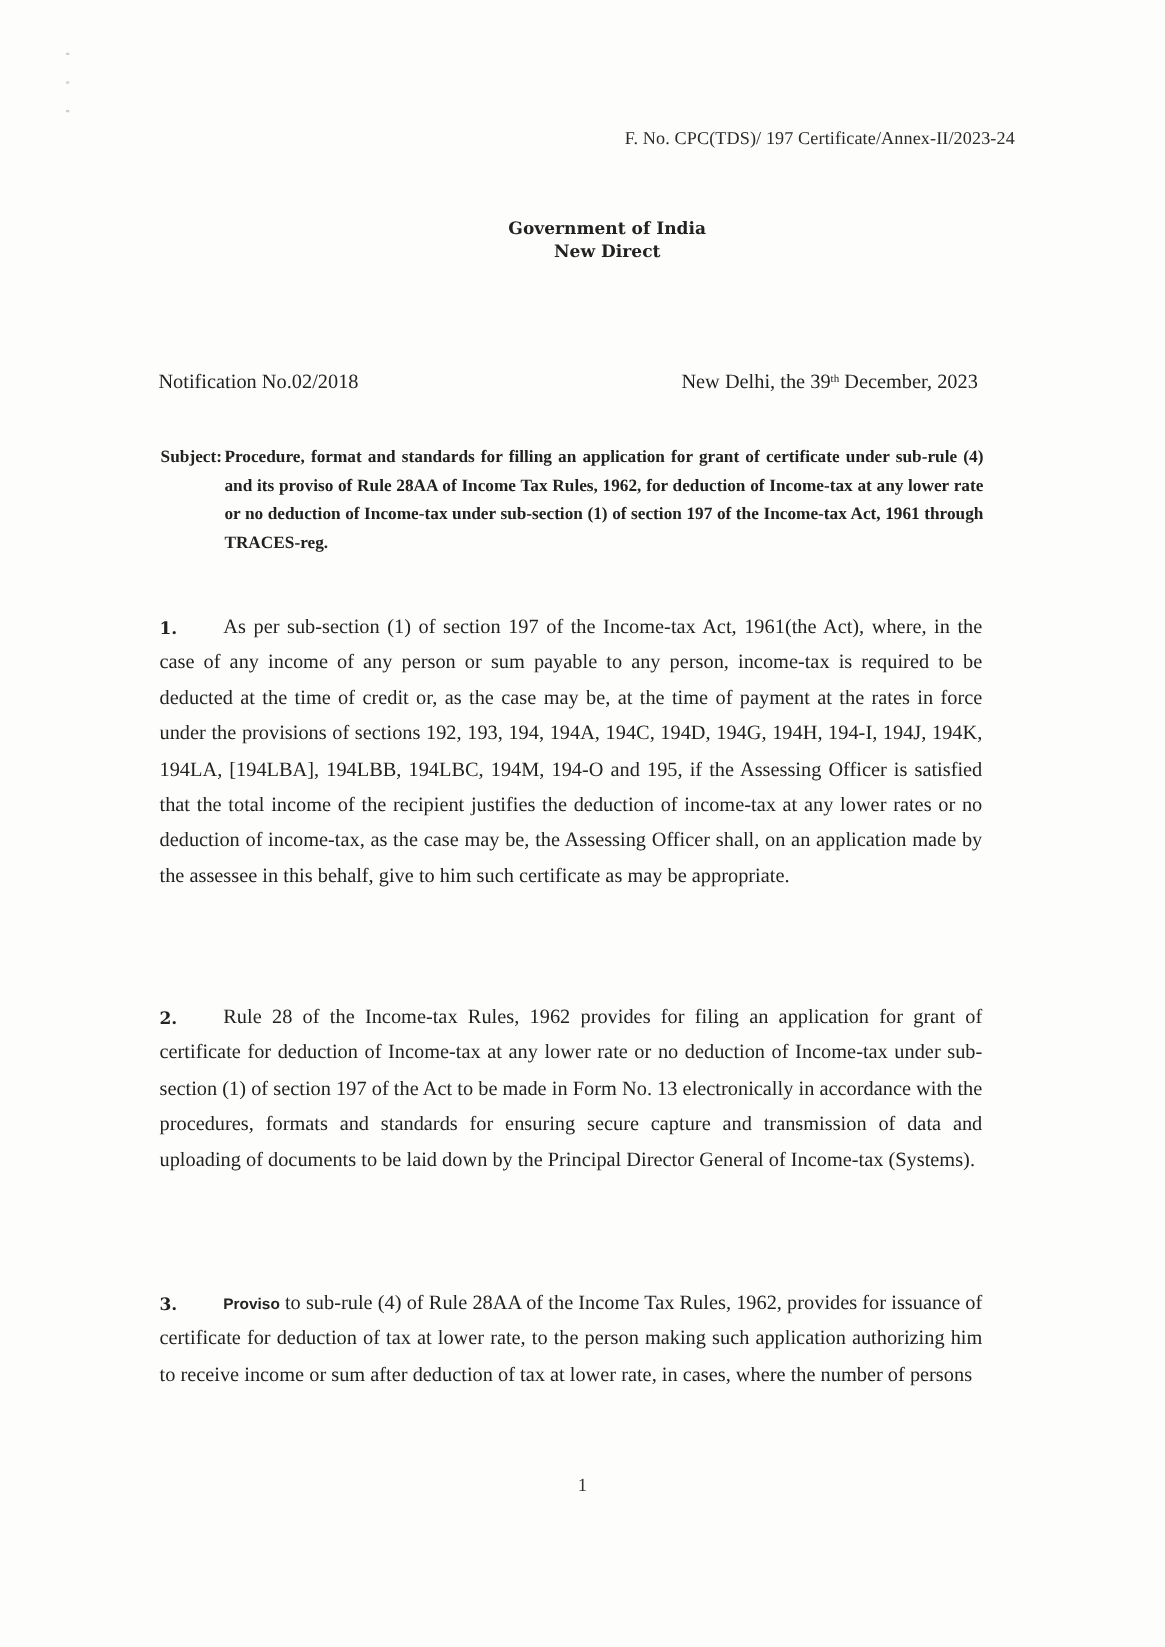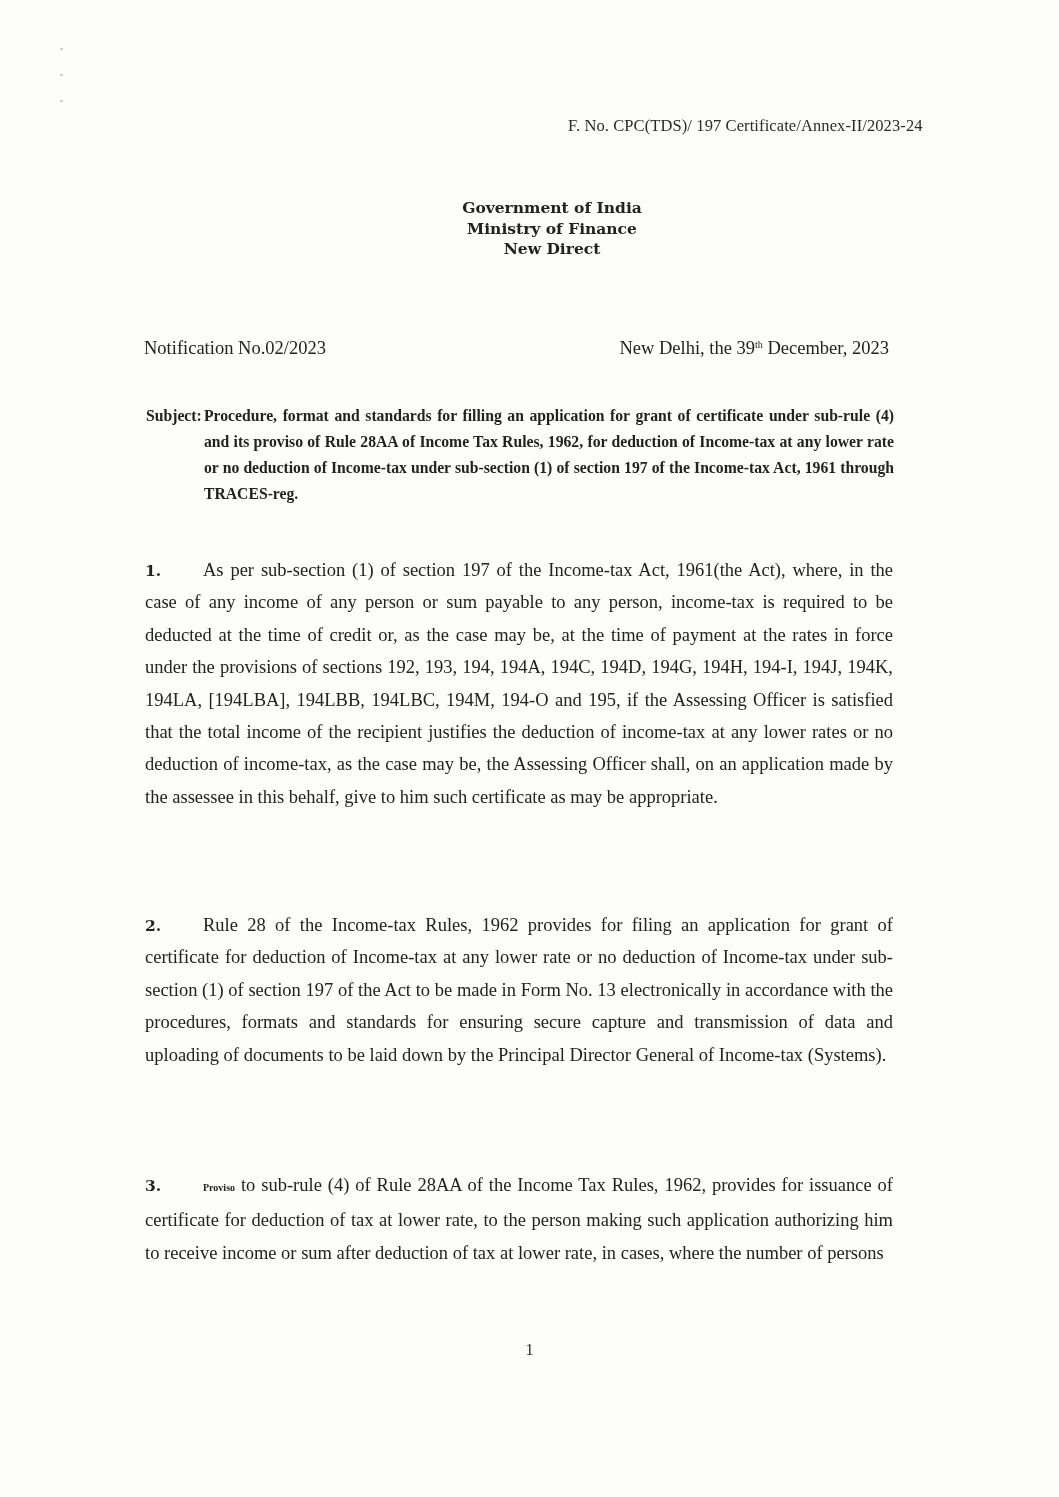--- a/index.html
+++ b/index.html
@@ -39,21 +39,21 @@
   .subject-text { margin-left: 58px; text-align: justify; text-align-last: left; }
   .para {
     position: absolute; left: 203px; width: 690px;
     font-family: "Liberation Serif", serif; font-size: 18.5px;
     line-height: 32.4px; text-align: justify; color: #222;
   }
   .para-num {
     position: absolute; left: -55px; top: 0;
     font-family: "DejaVu Serif", serif; font-weight: bold; font-size: 15.5px;
   }
-  .bold { font-family: Liberation Serif, serif; font-weight: bold; font-size: 10px; }
+  .bold { font-family: Liberation Sans, sans-serif; font-weight: bold; font-size: 14px; }
   .p1 { top: 554px; }
   .p2 { top: 909px; }
   .p3 { top: 1169px; }
   .p1 .body, .p2 .body, .p3 .body { text-indent: 60px; margin-left: -60px; }
   .pageno {
     position: absolute; left: 0; width: 1059px; top: 1340px; text-align: center;
     font-family: "Liberation Serif", serif; font-size: 17px; color: #333;
   }
   sup { font-size: 10px; vertical-align: 6px; }
 </style>
@@ -63,26 +63,25 @@
 <div class="marks">
   <span class="mark"></span>
   <span class="mark"></span>
   <span class="mark"></span>
 </div>
 
 <div class="fileno">F. No. CPC(TDS)/ 197 Certificate/Annex-II/2023-24</div>
 
 <div class="header">
   <div>Government of India</div>
-  <div>Ministry of Finance</div>
   <div>New Direct</div>
 </div>
 
 <div class="notif-row">
-  <span>Notification No.02/2023</span>
+  <span>Notification No.02/2018</span>
   <span><span>New Delhi, the 39</span><sup>th</sup><span> December, 2023</span></span>
 </div>
 
 <div class="subject">
   <span class="subject-label">Subject: -</span>
   <div class="subject-text">Procedure, format and standards for filling an application for grant of certificate under sub-rule (4) and its proviso of Rule 28AA of Income Tax Rules, 1962, for deduction of Income-tax at any lower rate or no deduction of Income-tax under sub-section (1) of section 197 of the Income-tax Act, 1961 through TRACES-reg.</div>
 </div>
 
 <div class="para p1">
   <span class="para-num">1.</span>

